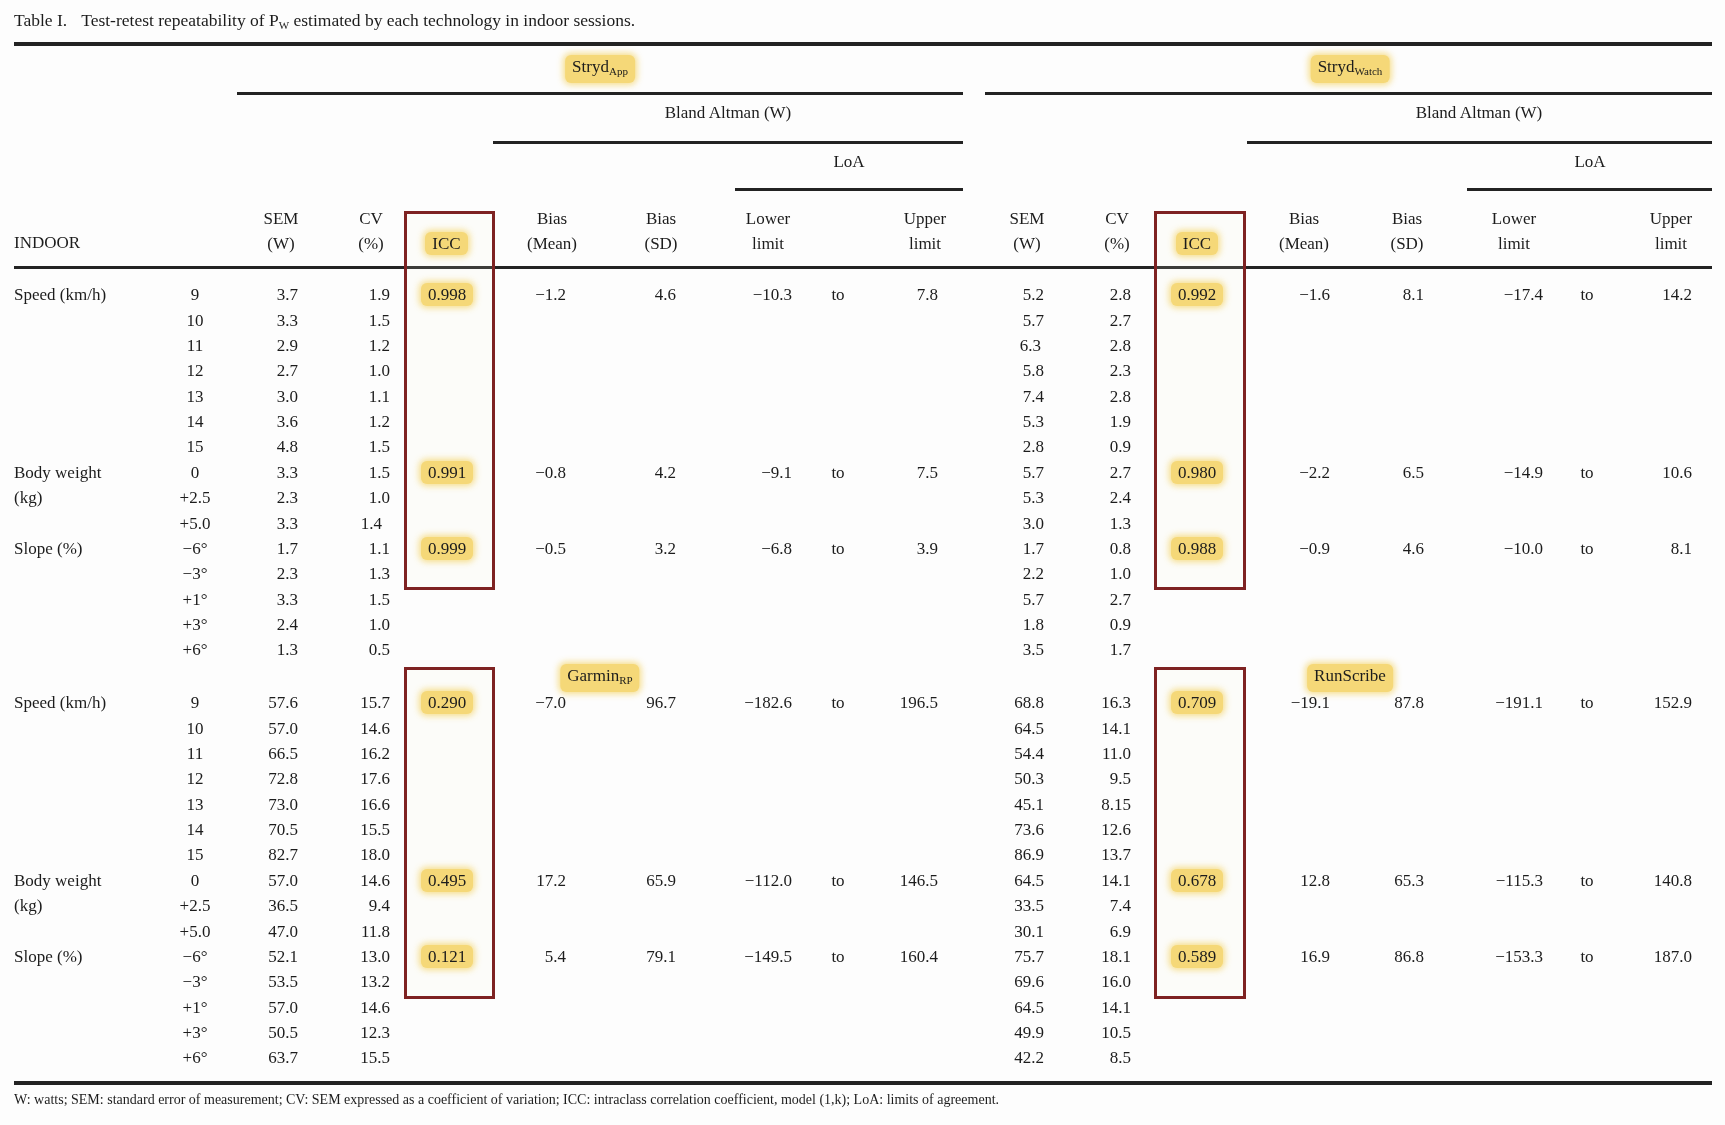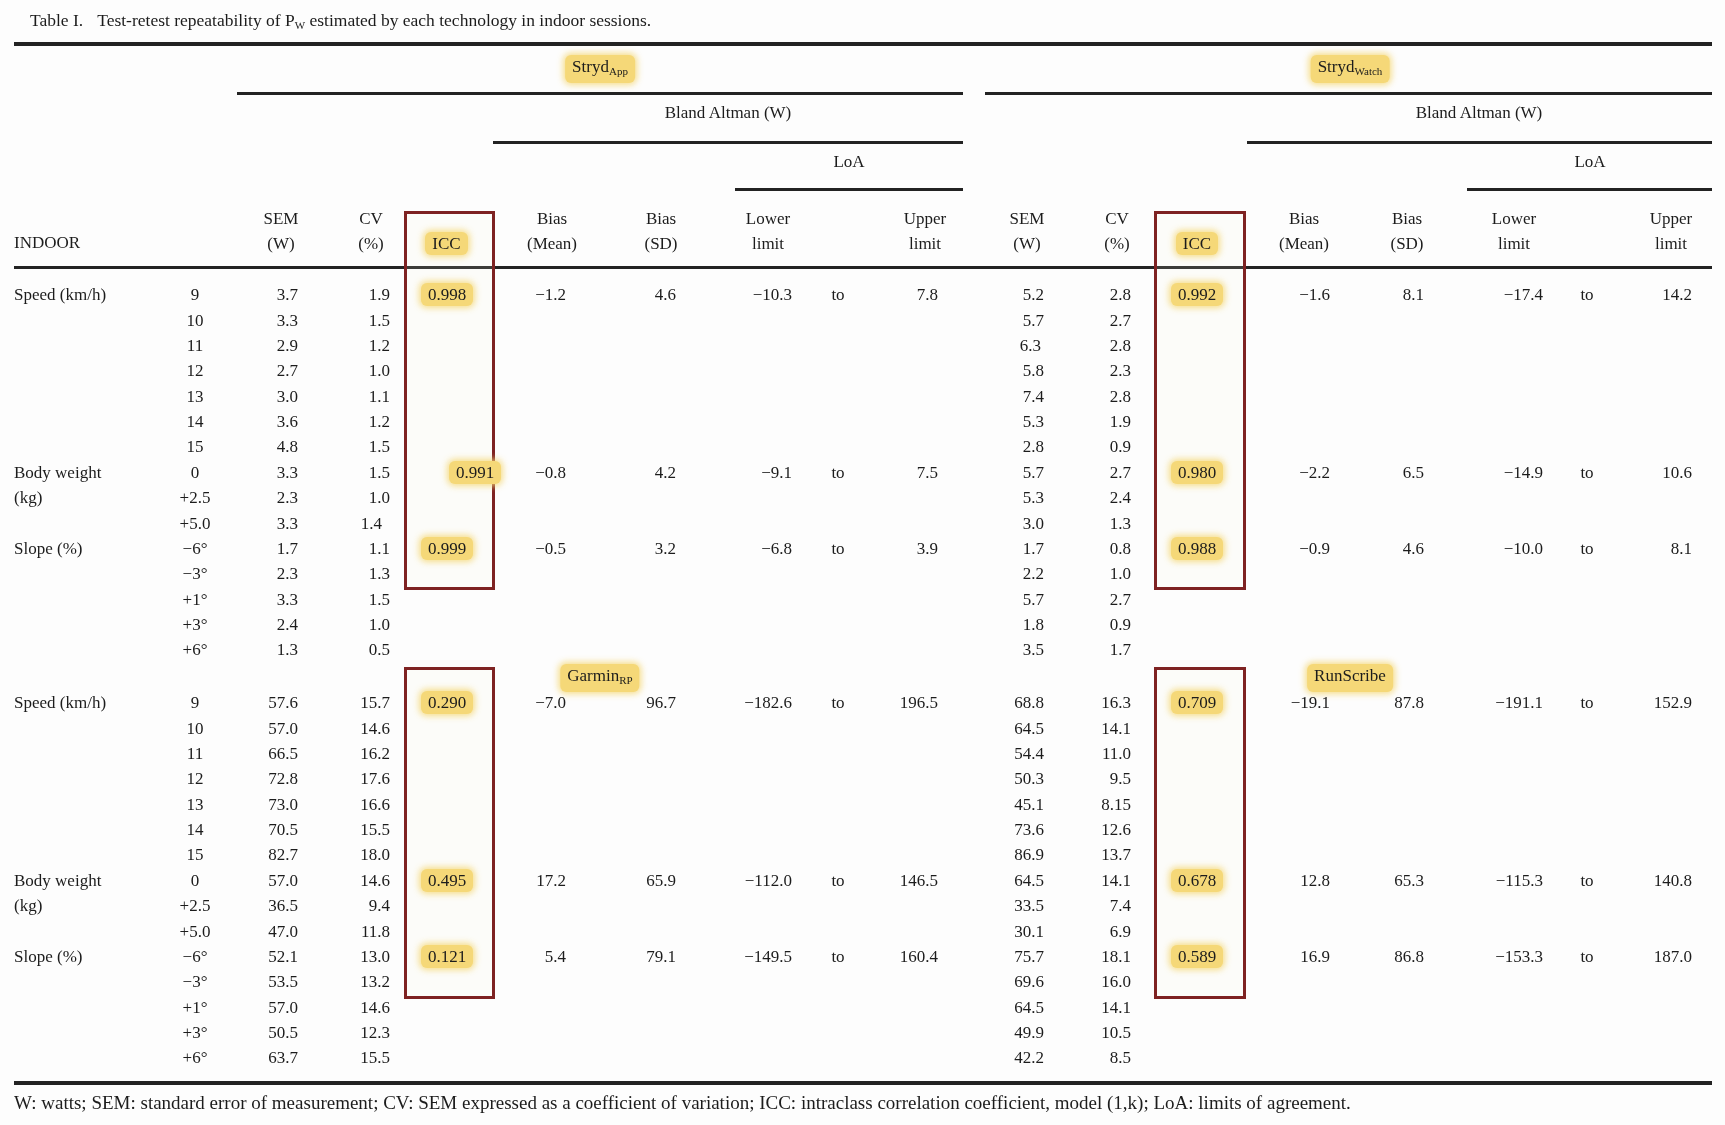--- a/index.html
+++ b/index.html
@@ -1,31 +1,31 @@
 <!DOCTYPE html>
 <html><head>
 <meta charset="utf-8">
 <style>
   html,body{margin:0;padding:0;background:#ffffff;}
   #page{position:relative;width:1725px;height:1125px;background:#fdfdfd;
         font-family:"Liberation Serif","DejaVu Serif",serif;color:#1c1c1c;overflow:hidden;}
   .rule{position:absolute;background:#232323;}
   .ac{text-align:center;} .ar{text-align:right;} .al{text-align:left;}
   #title{position:absolute;left:14px;top:10px;font-size:17.5px;white-space:nowrap;}
-  #title .tl{margin-right:14px;margin-left:16px;}
+  #title .tl{margin-right:14px;}
   .sub{font-size:11px;vertical-align:-3px;letter-spacing:0;}
   .hl{display:inline-block;background:#f5d878;border-radius:6px;padding:1px 7px;
       box-shadow:0 0 6px 2px rgba(245,216,120,0.85);line-height:21px;}
   .gl{position:absolute;transform:translateX(-50%);font-size:17px;white-space:nowrap;border-radius:10px;}
   .hdr2{position:absolute;font-size:17px;line-height:25px;text-align:center;}
   .hdr1{position:absolute;font-size:17px;white-space:nowrap;}
   .iccbox{position:absolute;border:3px solid #7e2222;background:rgba(250,244,225,0.12);}
   .trow{position:absolute;left:0;width:1725px;height:25.4px;line-height:25.4px;font-size:17px;}
   .tcell{position:absolute;top:0;height:25.4px;white-space:nowrap;}
-  #footnote{position:absolute;left:14px;top:1092px;font-size:19px;white-space:nowrap;}
+  #footnote{position:absolute;left:14px;top:1092px;font-size:14px;white-space:nowrap;}
 </style>
 </head>
 <body>
 
 <div id="page">
 
   <div id="title">
     <span class="tl">Table I.</span><span>Test-retest repeatability of P</span><span class="sub">W</span><span> estimated by each technology in indoor sessions.</span>
   </div>
 
@@ -182,21 +182,21 @@
         <div class="tcell ar" style="left: 218px; width: 80px;">4.8</div>
         <div class="tcell ar" style="left: 312px; width: 78px;">1.5</div>
         <div class="tcell ar" style="left: 966px; width: 78px;">2.8</div>
         <div class="tcell ar" style="left: 1053px; width: 78px;">0.9</div>
       </div>
       <div class="trow" style="top: 459.82px;">
         <div class="tcell al" style="left: 14px; width: 170px;">Body weight</div>
         <div class="tcell ac" style="left: 148px; width: 94px;">0</div>
         <div class="tcell ar" style="left: 218px; width: 80px;">3.3</div>
         <div class="tcell ar" style="left: 312px; width: 78px;">1.5</div>
-        <div class="tcell ac" style="left: 392px; width: 86px; padding-left: 40px;"><span class="hl">0.991</span></div>
+        <div class="tcell ac" style="left: 404px; width: 86px;"><span class="hl">0.991</span></div>
         <div class="tcell ar" style="left: 486px; width: 80px;">−0.8</div>
         <div class="tcell ar" style="left: 598px; width: 78px;">4.2</div>
         <div class="tcell ar" style="left: 692px; width: 100px;">−9.1</div>
         <div class="tcell ac" style="left: 814px; width: 48px;">to</div>
         <div class="tcell ar" style="left: 850px; width: 88px;">7.5</div>
         <div class="tcell ar" style="left: 966px; width: 78px;">5.7</div>
         <div class="tcell ar" style="left: 1053px; width: 78px;">2.7</div>
         <div class="tcell ac" style="left: 1154px; width: 86px;"><span class="hl">0.980</span></div>
         <div class="tcell ar" style="left: 1242px; width: 88px;">−2.2</div>
         <div class="tcell ar" style="left: 1346px; width: 78px;">6.5</div>

